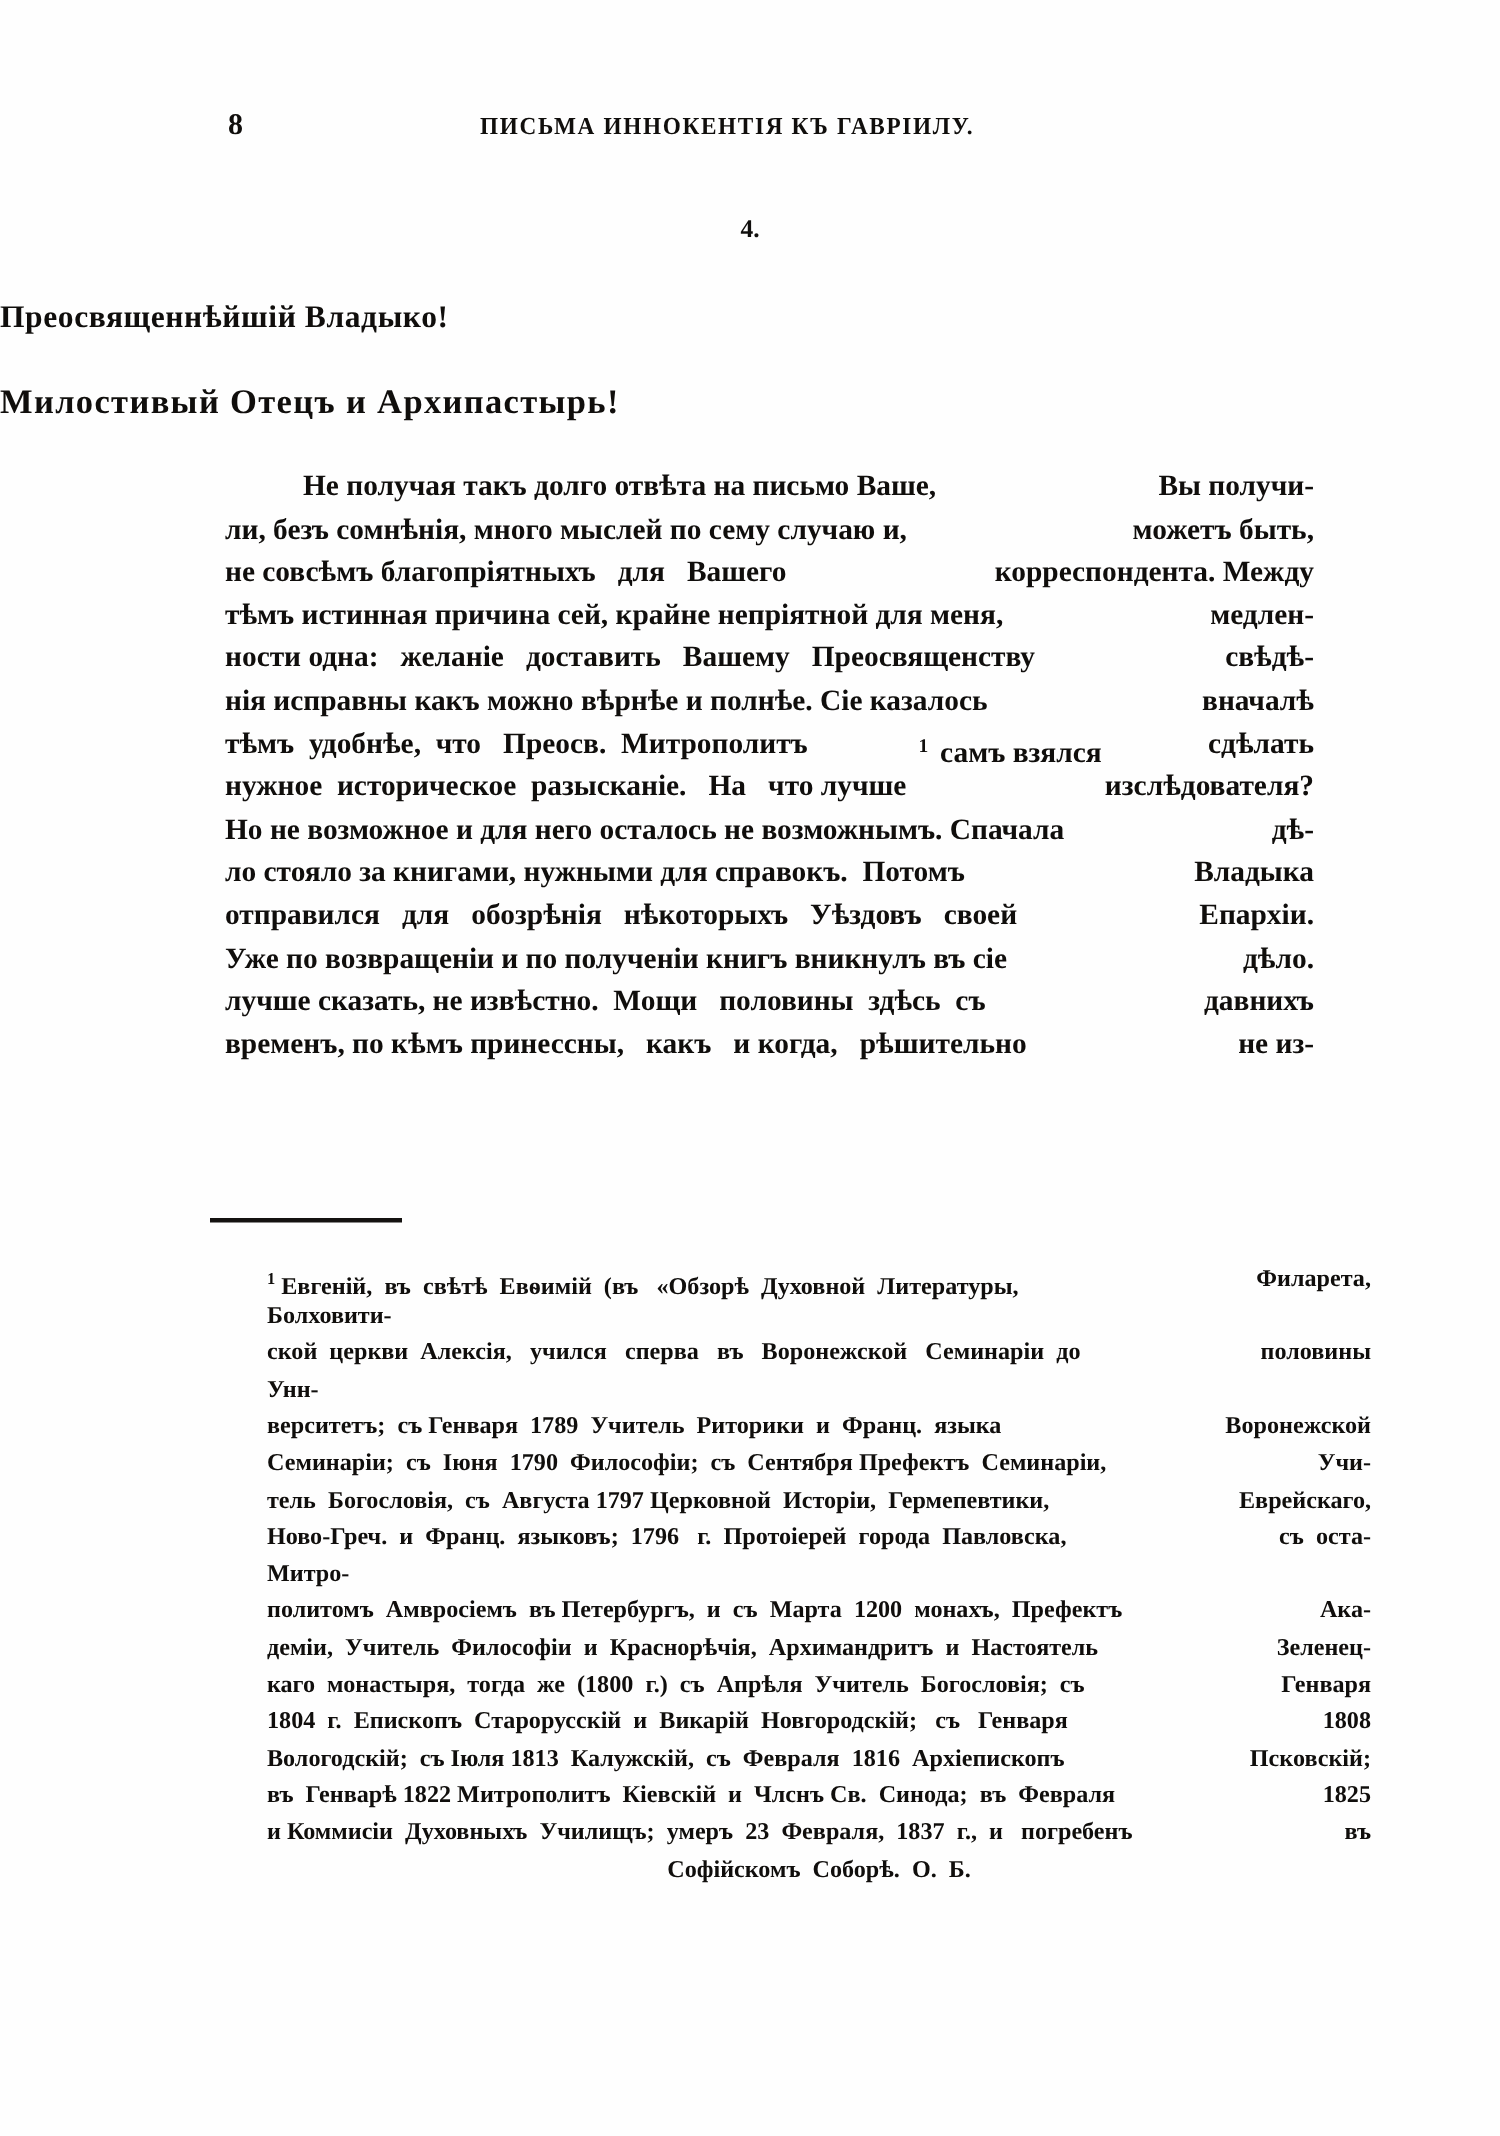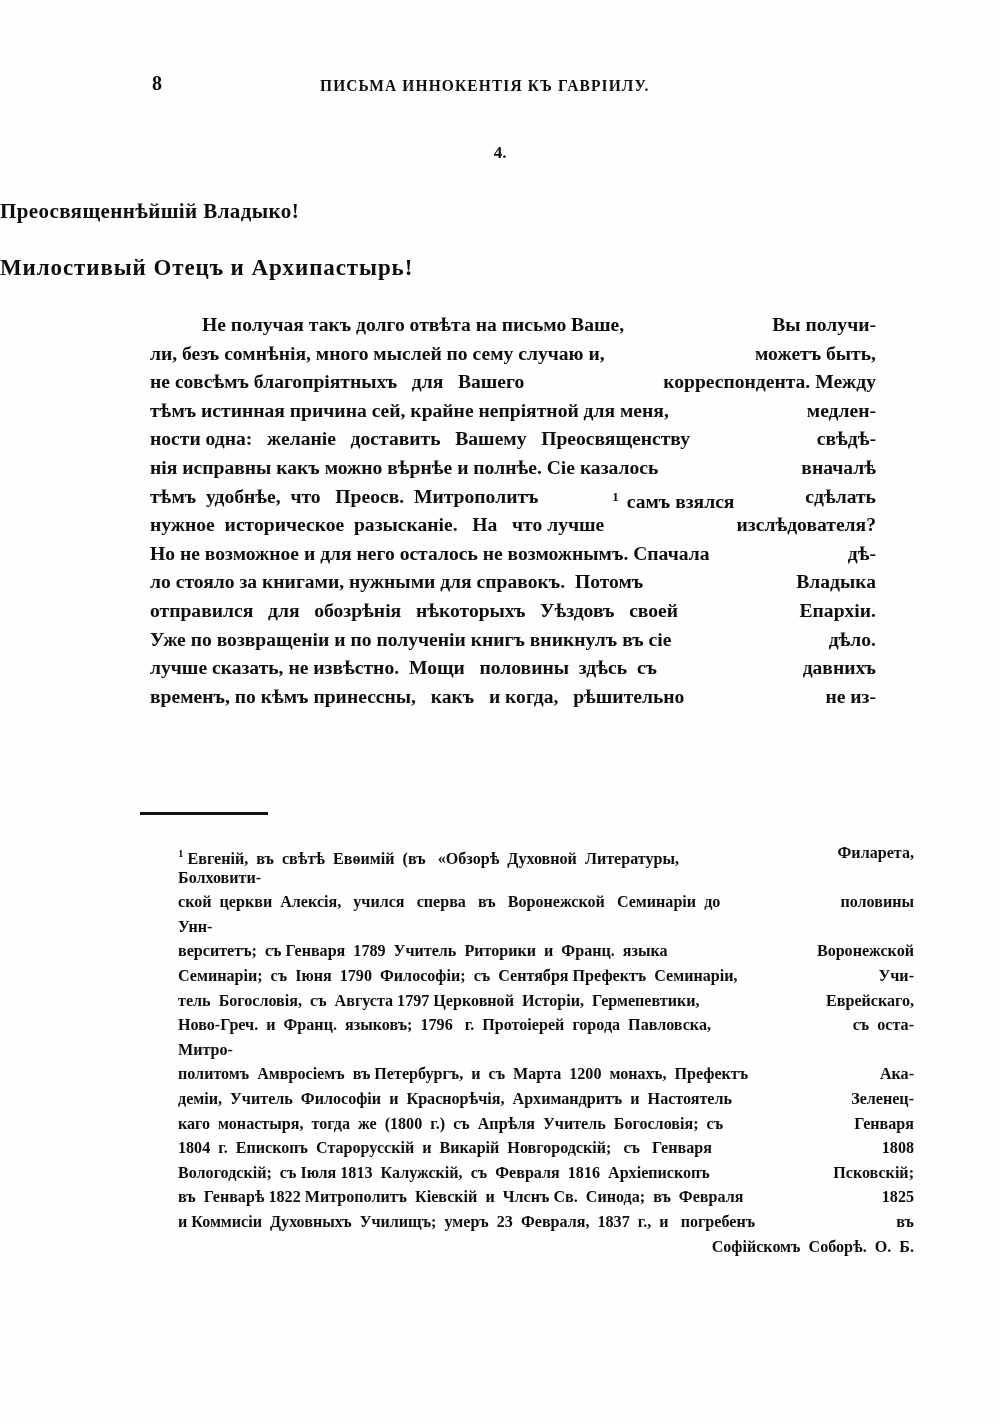--- a/index.html
+++ b/index.html
@@ -131,21 +131,21 @@
     line-height: 24.6px;
     font-size: 16.1px;
     font-weight: 700;
     white-space: nowrap;
   }
   .fn-inner {
     display: flex;
     justify-content: space-between;
     width: 100%;
   }
-  .fn-inner.flush { justify-content: flex-end; }
+  .fn-inner.flush { justify-content: center; }
   .fn-inner > span { white-space: pre; }
 
   .fn-marker {
     font-size: 11px;
     vertical-align: 0.6em;
     font-weight: 700;
     margin-right: 4px;
   }
 </style>
 </head>

